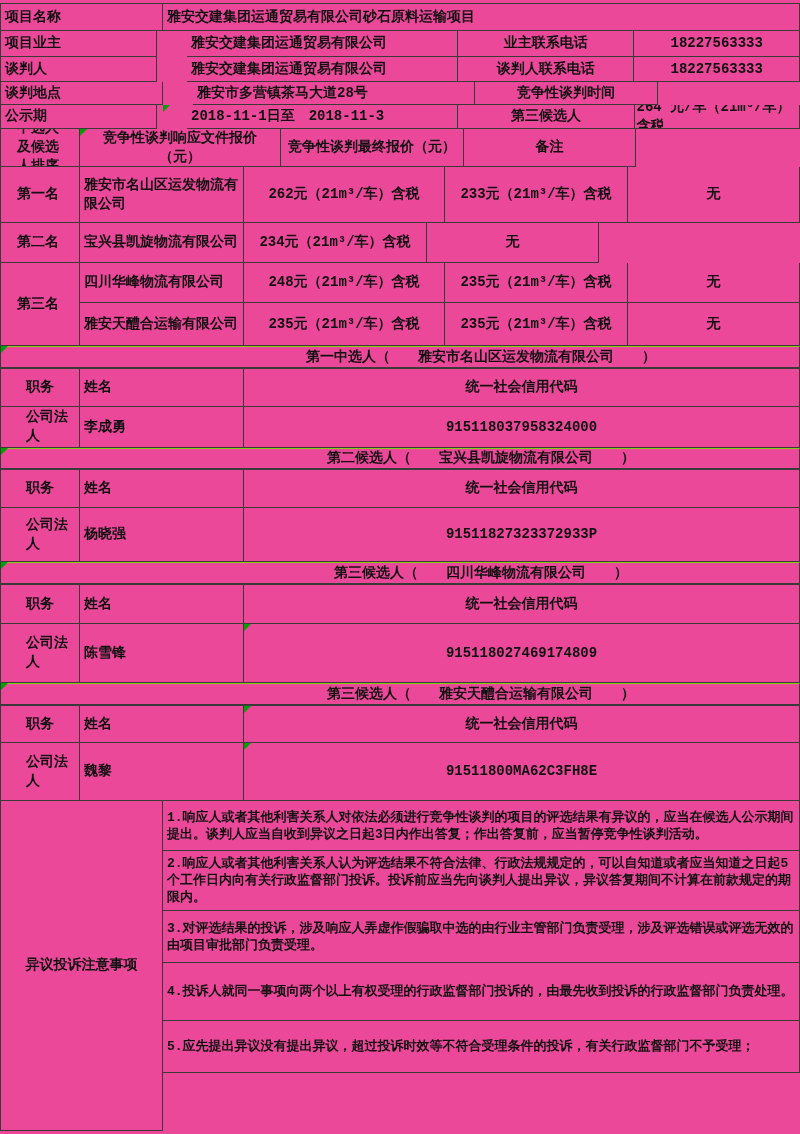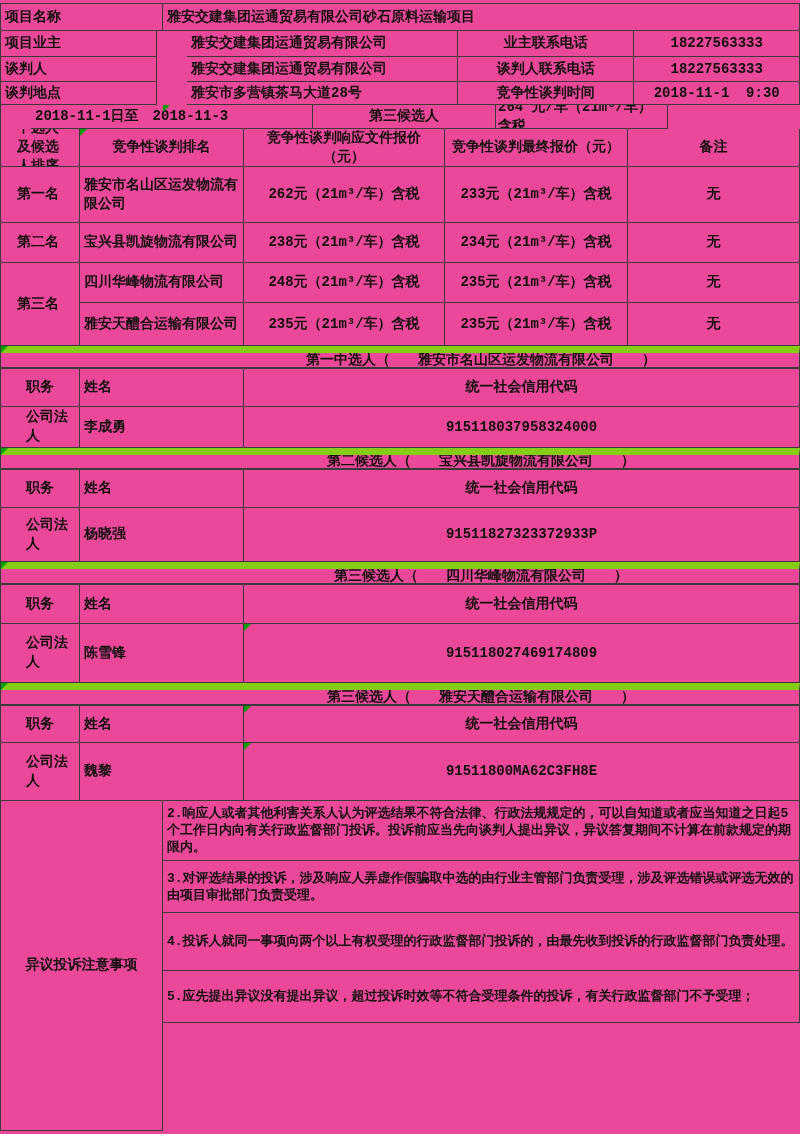--- a/index.html
+++ b/index.html
@@ -20,21 +20,21 @@
   
   .tw1{width:162px;} .tw2{width:282px;margin-left:30px;} .tw3{width:183px;} .tw4{width:172px;}
   
   .rw1{width:79px;padding:1px 16px;} .rw2{width:164px;} .rw3{width:201px;} .rw4{width:183px;} .rw5{width:172px;}
   
   .bw1{width:79px;padding-left:25px;} .bw2{width:164px;} .bw3{width:556px;}
   
   .nw1{width:162px;text-align:right;} .nw2{width:637px;}
   .sub{display:flex;flex-direction:column;}
   .subrow{display:flex;}
-  .banner .c{border-top:7px solid #84cc16;border-bottom:2px solid #3a3a3a;justify-content:center;padding-left:166px;}
+  .banner .c{border-top:1px solid #84cc16;border-bottom:2px solid #3a3a3a;justify-content:center;padding-left:166px;}
   .notes-text{font-size:13px;line-height:17px;}
   .tri{position:absolute;width:0;height:0;border-top:7px solid var(--marker,#00a000);border-right:7px solid transparent;z-index:5;}
 </style>
 </head>
 <body>
 
 <div class="sheet">
   <div class="doc">
 
     <div class="row" style="height:27px">
@@ -50,48 +50,46 @@
     <div class="row" style="height:25px">
       <div class="c tw1 al">谈判人</div>
       <div class="c tw2 al">雅安交建集团运通贸易有限公司</div>
       <div class="c tw3 ac">谈判人联系电话</div>
       <div class="c tw4 ac">18227563333</div>
     </div>
     <div class="row" style="height:23px">
       <div class="c tw1 al">谈判地点</div>
       <div class="c tw2 al">雅安市多营镇茶马大道28号</div>
       <div class="c tw3 ac">竞争性谈判时间</div>
-      <div class="c tw4 ac">2018-11-1  9:30</div>
     </div>
     <div class="row" style="height:24px">
+      <div class="c tw1 al">公示期</div>
       <div class="c tw2 al">2018-11-1日至　2018-11-3</div>
       <div class="c tw3 ac">第三候选人</div>
       <div class="c tw4 al" style="padding:1px 2px">264 元/车（21m³/车）含税</div>
     </div>
 
     <div class="row" style="height:38px">
       <div class="c rw1 al">中选人及候选人排序</div>
-      <div class="c rw2 ac">竞争性谈判排名</div>
       <div class="c rw3 ac">竞争性谈判响应文件报价（元）</div>
       <div class="c rw4 ac">竞争性谈判最终报价（元）</div>
       <div class="c rw5 ac">备注</div>
     </div>
 
     <div class="row" style="height:56px">
       <div class="c rw1 al">第一名</div>
       <div class="c rw2 al">雅安市名山区运发物流有限公司</div>
       <div class="c rw3 ac">262元（21m³/车）含税</div>
       <div class="c rw4 ac">233元（21m³/车）含税</div>
       <div class="c rw5 ac">无</div>
     </div>
 
     <div class="row" style="height:40px">
       <div class="c rw1 al">第二名</div>
       <div class="c rw2 al">宝兴县凯旋物流有限公司</div>
-      <div class="c rw3 ac">238元（21m³/车）含税</div>
       <div class="c rw4 ac">234元（21m³/车）含税</div>
       <div class="c rw5 ac">无</div>
     </div>
 
     <div class="row" style="height:83px">
       <div class="c rw1 al" style="height:83px">第三名</div>
       <div class="sub" style="width:720px">
         <div class="subrow" style="height:40px">
           <div class="c rw2 al">四川华峰物流有限公司</div>
           <div class="c rw3 ac">248元（21m³/车）含税</div>
@@ -159,20 +157,23 @@
     </div>
     <div class="row" style="height:58px">
       <div class="c bw1 al">公司法人</div>
       <div class="c bw2 al">魏黎</div>
       <div class="c bw3 ac">91511800MA62C3FH8E</div>
     </div>
 
     <div class="row" style="height:330px">
       <div class="c nw1 ac" style="height:330px">异议投诉注意事项</div>
       <div class="sub" style="width:637px">
+        <div class="subrow" style="height:50px">
+          <div class="c nw2 al notes-text">1.响应人或者其他利害关系人对依法必须进行竞争性谈判的项目的评选结果有异议的，应当在候选人公示期间提出。谈判人应当自收到异议之日起3日内作出答复；作出答复前，应当暂停竞争性谈判活动。</div>
+        </div>
         <div class="subrow" style="height:60px">
           <div class="c nw2 al notes-text">2.响应人或者其他利害关系人认为评选结果不符合法律、行政法规规定的，可以自知道或者应当知道之日起5个工作日内向有关行政监督部门投诉。投诉前应当先向谈判人提出异议，异议答复期间不计算在前款规定的期限内。</div>
         </div>
         <div class="subrow" style="height:52px">
           <div class="c nw2 al notes-text">3.对评选结果的投诉，涉及响应人弄虚作假骗取中选的由行业主管部门负责受理，涉及评选错误或评选无效的由项目审批部门负责受理。</div>
         </div>
         <div class="subrow" style="height:58px">
           <div class="c nw2 al notes-text">4.投诉人就同一事项向两个以上有权受理的行政监督部门投诉的，由最先收到投诉的行政监督部门负责处理。</div>
         </div>
         <div class="subrow" style="height:52px">

